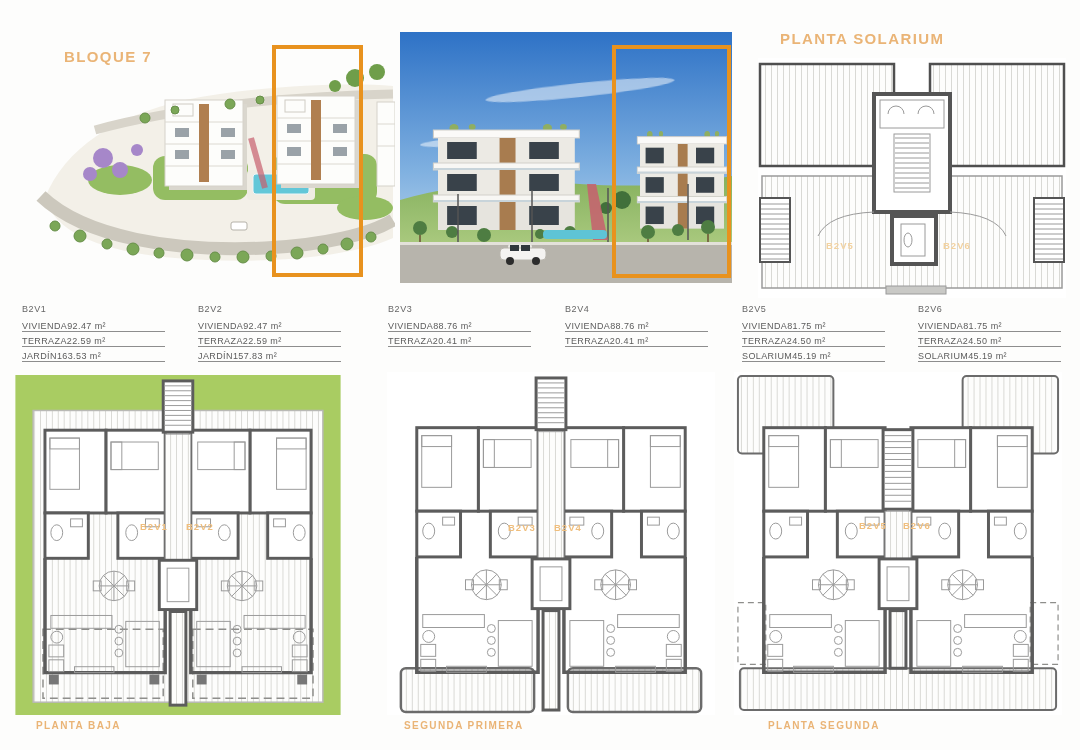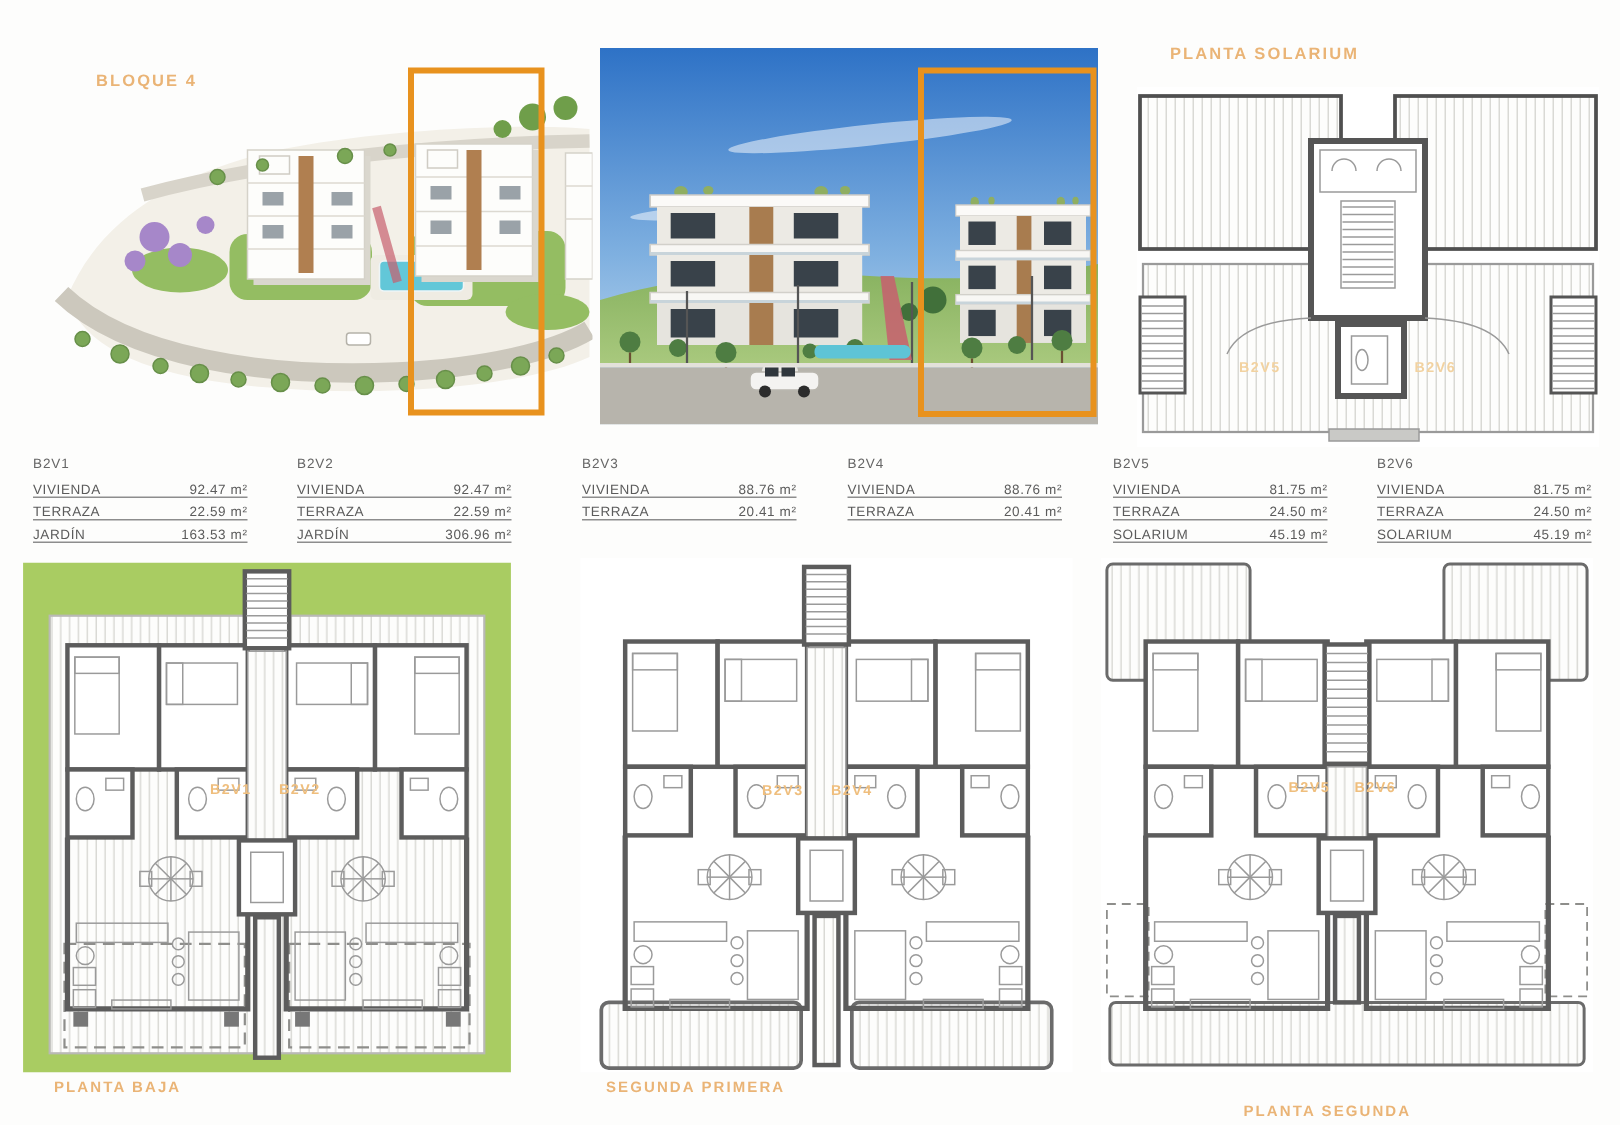--- a/index.html
+++ b/index.html
@@ -1,37 +1,37 @@
 <!DOCTYPE html>
 <html style="--accent: #e8921e; --tan: #eab476;"><head>
 <meta charset="utf-8">
 <style>
   html,body{margin:0;padding:0;background:#fff;}
   .canvas{position:relative;width:1080px;height:750px;background:#fdfdfc;overflow:hidden;
           font-family:"Liberation Sans",sans-serif;}
   .panel{position:absolute;}
   .panel svg{position:absolute;left:0;top:0;}
-  .title{position:absolute;color:var(--tan,#eab476);letter-spacing:1.4px;font-size:11px;font-weight:bold;}
+  .title{position:absolute;color:var(--tan,#eab476);letter-spacing:1.4px;font-size:15px;font-weight:bold;}
   .title.small{font-size:10px;}
   .hl{position:absolute;border:4px solid var(--accent,#e8921e);box-sizing:border-box;background:transparent;}
   .unit-table{position:absolute;top:304px;width:143px;font-size:9px;color:#5b5b5b;}
   .unit-table .uhead{margin-bottom:3px;letter-spacing:.6px;color:#666;}
-  .unit-table .trow{display:flex;justify-content:space-between;align-items:flex-end;
+  .unit-table .trow{display:flex;align-items:flex-end;
       border-bottom:1px solid #8d8d8d;height:14px;letter-spacing:.4px;}
   .unit-table .tval{text-align:right;}
   .plan{position:absolute;}
   .unit-label{position:absolute;font-size:9.5px;letter-spacing:1px;color:#efbe7d;font-weight:bold;}
   .unit-label.faint{color:#f2d2a0;}
 </style>
 </head>
 <body>
 
 <div class="canvas">
 
-  <div class="title" style="left:64px;top:48px;">BLOQUE 4</div>
+  <div class="title" style="left:64px;top:48px;">BLOQUE 7</div>
 
   <div class="panel" style="left:25px;top:38px;width:370px;height:252px;">
     <svg width="370" height="252" viewBox="0 0 370 252">
       <path d="M20,160 C40,110 90,78 160,62 C230,48 320,44 368,48 L368,200 C330,218 240,228 150,220 C80,214 30,196 20,160 Z" fill="#f3f0e8"></path>
       <path d="M70,92 C150,70 260,58 368,56" fill="none" stroke="#d8d4ca" stroke-width="9"></path>
       <path d="M16,158 C60,200 150,214 240,210 C300,207 345,196 368,182" fill="none" stroke="#ccc8bd" stroke-width="13"></path>
       <g fill="#94bd62">
         <rect x="128" y="118" width="95" height="44" rx="12"></rect>
         <rect x="248" y="116" width="104" height="50" rx="12"></rect>
         <ellipse cx="95" cy="142" rx="32" ry="15"></ellipse>
@@ -284,21 +284,21 @@
       <div class="trow">
         <span>VIVIENDA</span>
         <span class="tval">92.47 m²</span>
       </div>
       <div class="trow">
         <span>TERRAZA</span>
         <span class="tval">22.59 m²</span>
       </div>
       <div class="trow">
         <span>JARDÍN</span>
-        <span class="tval">306.96 m²</span>
+        <span class="tval">157.83 m²</span>
       </div>
     </div>
   <div class="unit-table" style="left:388px;">
       <div class="uhead">B2V3</div>
       <div class="trow">
         <span>VIVIENDA</span>
         <span class="tval">88.76 m²</span>
       </div>
       <div class="trow">
         <span>TERRAZA</span>
@@ -653,15 +653,15 @@
         <rect x="146" y="188" width="38" height="50" stroke="#5c5c5c" stroke-width="3" fill="#ffffff"></rect>
         <rect x="154" y="196" width="22" height="34" stroke="#9a9a9a" stroke-width="1" fill="none"></rect>
         <rect x="157" y="240" width="16" height="58" fill="url(#h_segunda)" stroke="#5c5c5c" stroke-width="3"></rect>
       </svg>
     <div class="unit-label" style="left:126px;top:148px;">B2V5</div>
     <div class="unit-label" style="left:170px;top:148px;">B2V6</div>
   </div>
 
   <div class="title small" style="left:36px;top:720px;">PLANTA BAJA</div>
   <div class="title small" style="left:404px;top:720px;">SEGUNDA PRIMERA</div>
-  <div class="title small" style="left:829px;top:720px;margin-top:16px;">PLANTA SEGUNDA</div>
+  <div class="title small" style="left:768px;top:720px;">PLANTA SEGUNDA</div>
 
 </div>
 
 </body></html>

